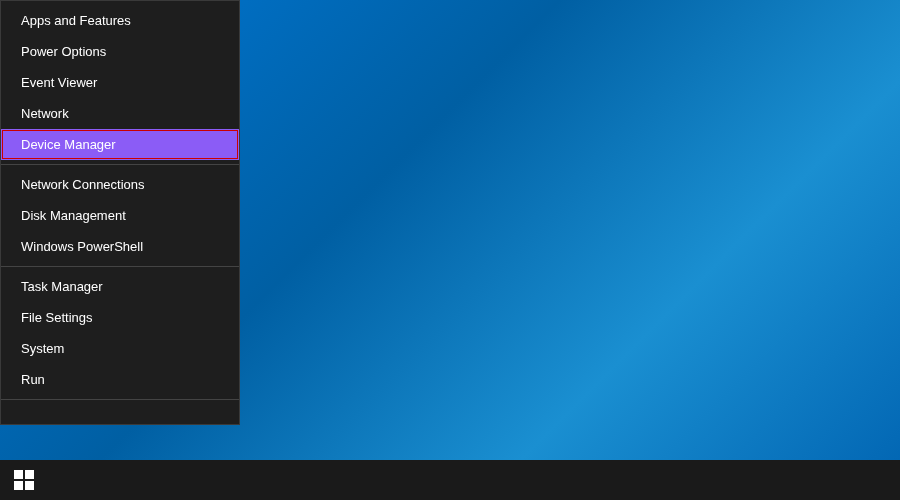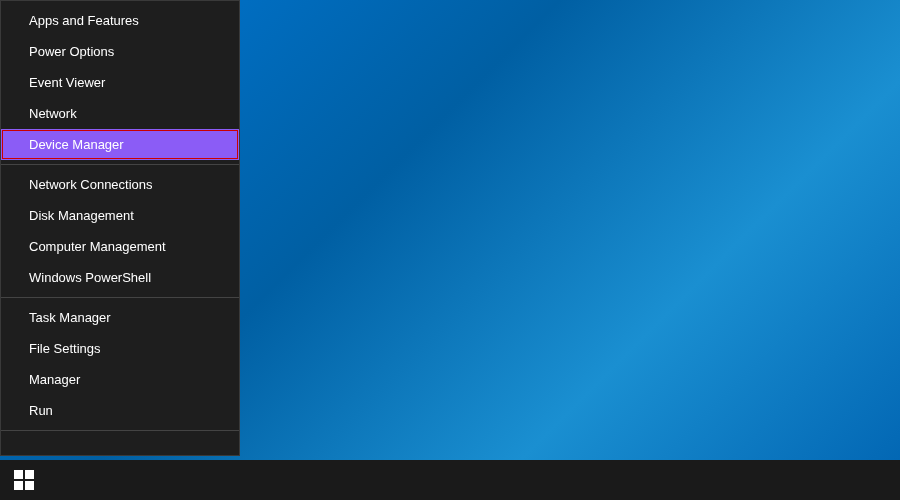--- a/index.html
+++ b/index.html
@@ -63,21 +63,21 @@
       left: 0;
       top: 0;
       width: 240px;
       background: #1e1e1e;
       border: 1px solid #3a3a3a;
       z-index: 100;
       padding: 4px 0;
     }
 
     .menu-item {
-      padding: 8px 28px;
+      padding: 8px 20px;
       color: #ffffff;
       font-size: 13px;
       cursor: pointer;
       white-space: nowrap;
       display: flex;
       align-items: center;
       justify-content: space-between;
       position: relative;
     }
 
@@ -122,36 +122,33 @@
 
     <div class="menu-separator"></div>
 
     <div class="menu-item">
       <span class="item-label">Network Connections</span>
     </div>
     <div class="menu-item">
       <span class="item-label">Disk Management</span>
     </div>
     <div class="menu-item">
-      <span class="item-label">Computer Management</span>
-    </div>
-    <div class="menu-item">
       <span class="item-label">Windows PowerShell</span>
     </div>
 
     <div class="menu-separator"></div>
 
     <div class="menu-item">
       <span class="item-label">Task Manager</span>
     </div>
     <div class="menu-item">
       <span class="item-label">File Settings</span>
     </div>
     <div class="menu-item">
-      <span class="item-label">Manager</span>
+      <span class="item-label">System</span>
     </div>
     <div class="menu-item">
       <span class="item-label">Run</span>
     </div>
 
     <div class="menu-separator"></div>
 
     <div class="menu-item">
       
       

